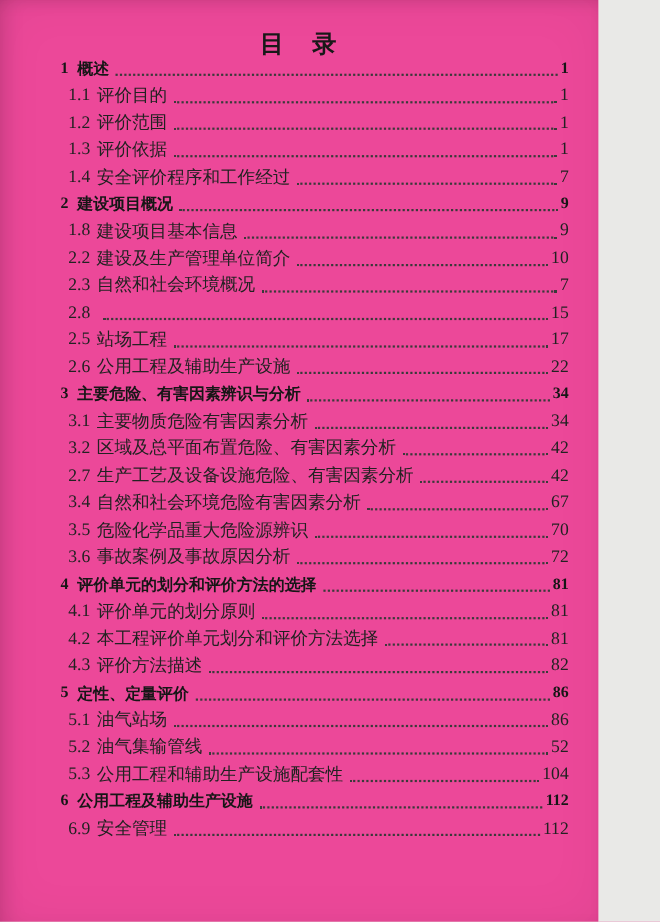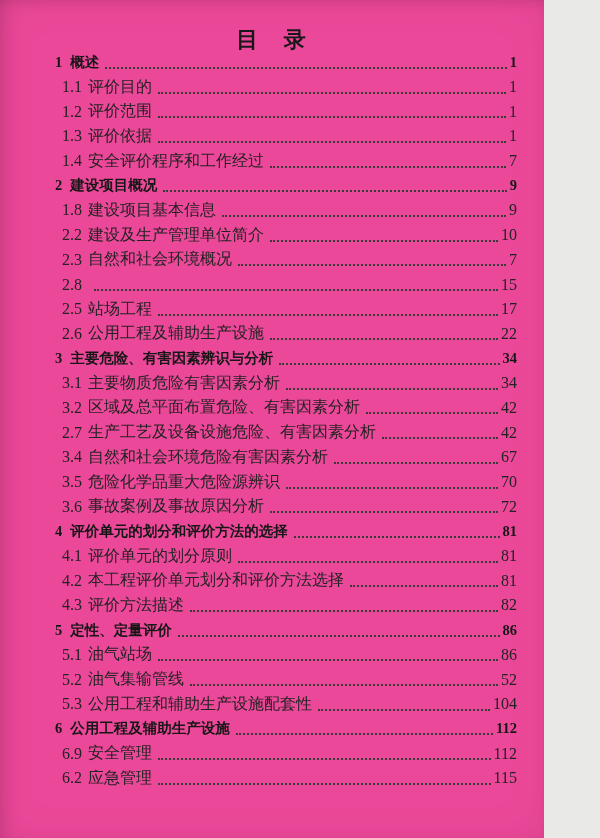--- a/index.html
+++ b/index.html
@@ -241,20 +241,14 @@
     <span class="entry-title">公用工程及辅助生产设施</span>
     <span class="leader"></span>
     <span class="pagenum">112</span>
   </div>
       <div class="row lvl2">
     <span class="num">6.9</span>
     <span class="entry-title">安全管理</span>
     <span class="leader"></span>
     <span class="pagenum">112</span>
   </div>
-      <div class="row lvl2">
-    <span class="num">6.2</span>
-    <span class="entry-title">应急管理</span>
-    <span class="leader"></span>
-    <span class="pagenum">115</span>
-  </div>
     </div>
 </div>
 
 </body></html>

